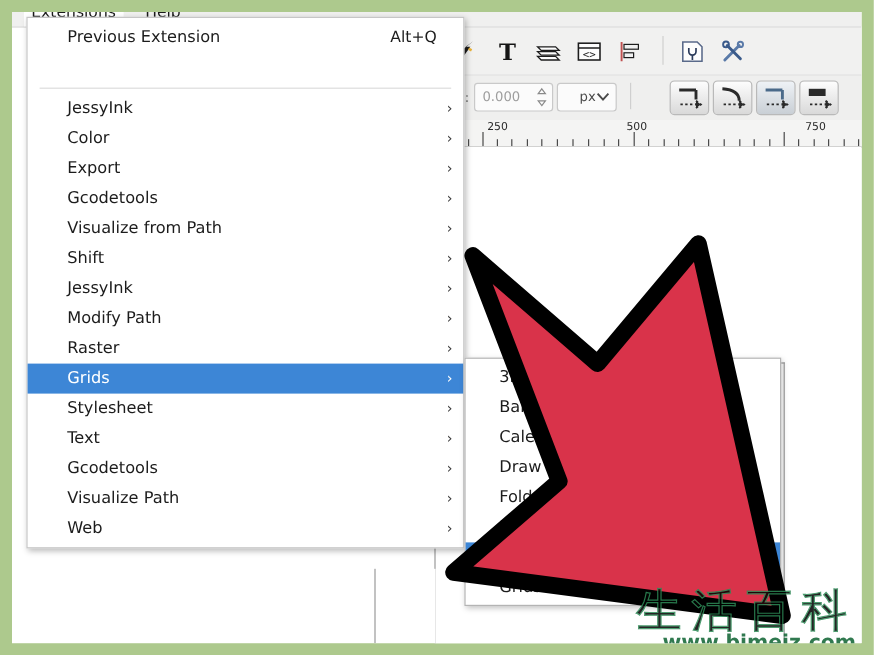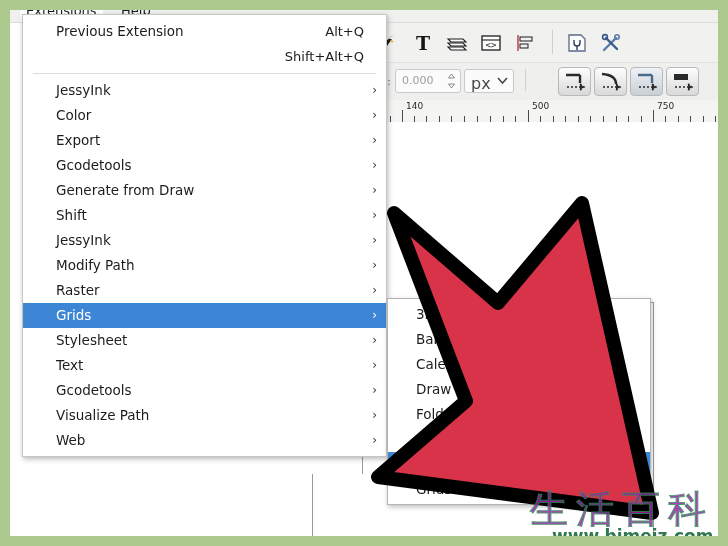--- a/index.html
+++ b/index.html
@@ -51,21 +51,21 @@
   #h-spin{
     position:absolute;left:33px;top:6px;width:64px;height:22px;
     background:#fbfbfb;border:1px solid #c9c9c9;border-radius:3px;
   }
   #h-val{position:absolute;left:6px;top:4px;font-size:11px;color:#9d9d9d;}
   .spin-arrows{position:absolute;right:4px;top:2px;width:9px;height:18px;}
   #unit-sel{
     position:absolute;left:102px;top:6px;width:48px;height:22px;
     background:#fbfbfb;border:1px solid #c9c9c9;border-radius:3px;
   }
-  #unit-txt{position:absolute;left:6px;top:4px;font-size:16px;color:#4a4a4a;}
+  #unit-txt{position:absolute;left:18px;top:4px;font-size:11px;color:#4a4a4a;}
   #unit-chev{position:absolute;right:5px;top:7px;}
   #ctl-sep{position:absolute;left:163px;top:6px;width:1px;height:22px;background:#cfcfcf;}
   .align-btn{
     position:absolute;top:4px;width:31px;height:27px;border-radius:4px;
     background:linear-gradient(#fdfdfd,#d9d9d9);border:1px solid #b9b9b9;
   }
   .align-btn.on{background:linear-gradient(#eef2f6,#c9cfd5);}
 
   
   #ruler{
@@ -135,21 +135,21 @@
     pointer-events:none;
   }
 
   
   #wm{
     position:absolute;left:520px;top:472px;width:198px;height:64px;
     pointer-events:none;
   }
   #wm-cn{
     position:absolute;left:0;top:2px;font-size:38px;letter-spacing:8px;
-    color:#a21caf;opacity:.85;
+    color:#000000;opacity:.85;
     font-family:Liberation Serif, serif;
     -webkit-text-stroke:1px #2e8b57;
   }
   #wm-url{
     position:absolute;left:22px;top:44px;font-size:17px;color:#1a6b3c;
     font-family:"DejaVu Sans","Liberation Sans",sans-serif;font-weight:bold;
     opacity:.9;
   }
   #wm-swoosh{position:absolute;left:-40px;top:42px;}
 </style>
@@ -297,47 +297,47 @@
           <div class="rtick min" style="left: 241px;"></div>
           <div class="rtick min" style="left: 254px;"></div>
           <div class="rtick min" style="left: 266px;"></div>
           <div class="rtick min" style="left: 279px;"></div>
           <div class="rtick min" style="left: 303px;"></div>
           <div class="rtick min" style="left: 316px;"></div>
           <div class="rtick min" style="left: 328px;"></div>
           <div class="rtick min" style="left: 341px;"></div>
           <div class="rtick min" style="left: 353px;"></div>
           <div class="rtick maj" style="left: 40px;"></div>
-          <div class="rlab" style="left: 44px;">140</div>
+          <div class="rlab" style="left: 44px;">250</div>
           <div class="rtick maj" style="left: 166px;"></div>
-          <div class="rlab" style="left: 170px;">500</div>
+          <div class="rlab" style="left: 160px;">500</div>
           <div class="rtick maj" style="left: 291px;"></div>
-          <div class="rlab" style="left: 295px;">750</div>
+          <div class="rlab" style="left: 309px;">750</div>
         </div>
 
       <div id="canvas">
         <div id="page-rect"></div>
         <div id="page-rect2"></div>
       </div>
     </div>
 
     <div id="menubar">
       <div class="mb-item" id="mb-extensions">Extensions</div>
       <div class="mb-item" id="mb-help">Help</div>
     </div>
 
     <div id="menu">
         <div class="mi"><span>Previous Extension</span><span class="acc">Alt+Q</span></div>
-        <div class="mi"><span class="acc">Shift+Alt+Q</span></div>
+        <div class="mi"></div>
         <div class="msep"></div>
         <div class="mi"><span>JessyInk</span><span class="arw">›</span></div>
         <div class="mi"><span>Color</span><span class="arw">›</span></div>
         <div class="mi"><span>Export</span><span class="arw">›</span></div>
         <div class="mi"><span>Gcodetools</span><span class="arw">›</span></div>
-        <div class="mi"><span>Generate from Draw</span><span class="arw">›</span></div>
+        <div class="mi"><span>Visualize from Path</span><span class="arw">›</span></div>
         <div class="mi"><span>Shift</span><span class="arw">›</span></div>
         <div class="mi"><span>JessyInk</span><span class="arw">›</span></div>
         <div class="mi"><span>Modify Path</span><span class="arw">›</span></div>
         <div class="mi"><span>Raster</span><span class="arw">›</span></div>
         <div class="mi sel"><span>Grids</span><span class="arw">›</span></div>
         <div class="mi"><span>Stylesheet</span><span class="arw">›</span></div>
         <div class="mi"><span>Text</span><span class="arw">›</span></div>
         <div class="mi"><span>Gcodetools</span><span class="arw">›</span></div>
         <div class="mi"><span>Visualize Path</span><span class="arw">›</span></div>
         <div class="mi"><span>Web</span><span class="arw">›</span></div>

